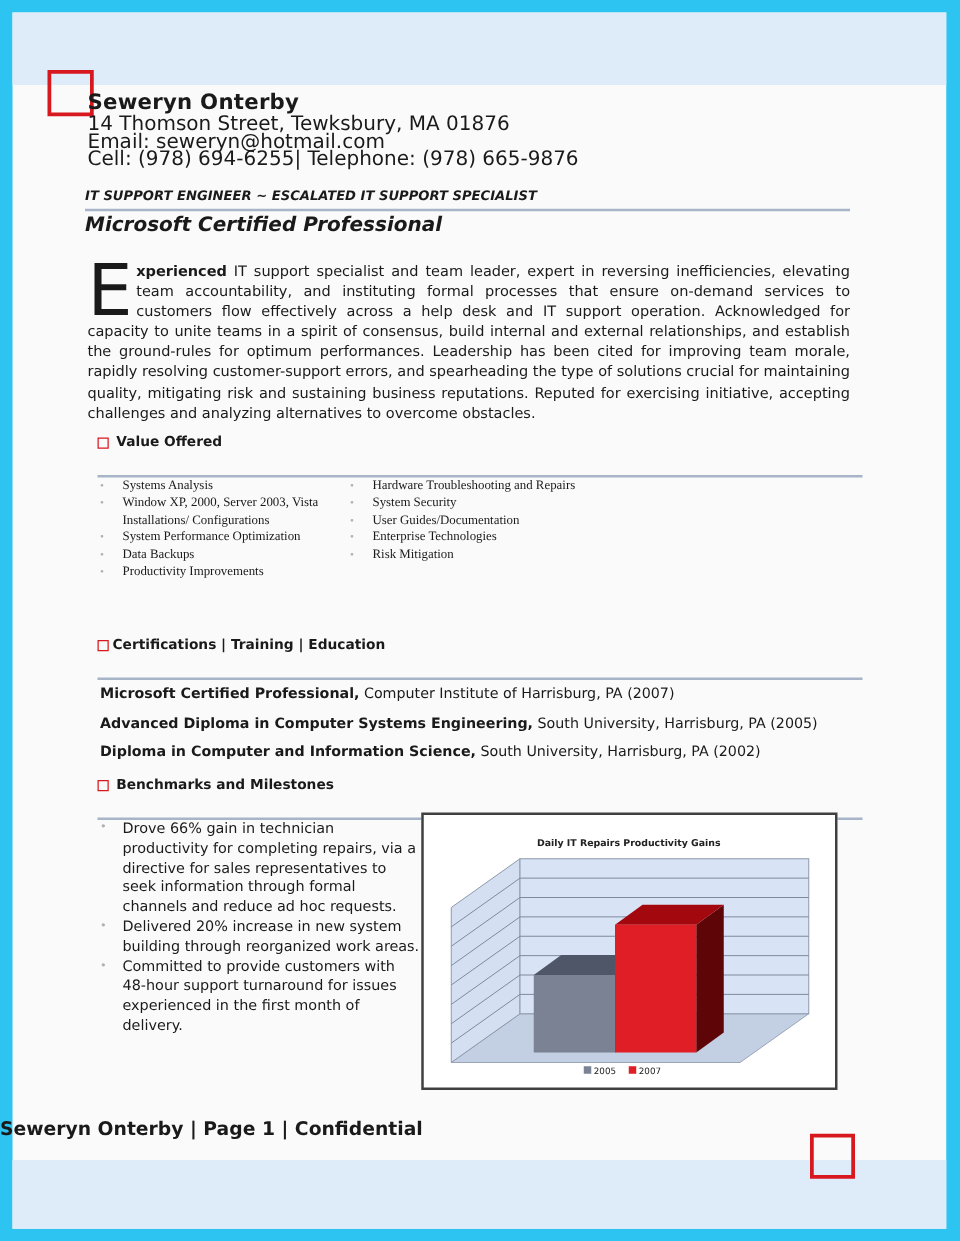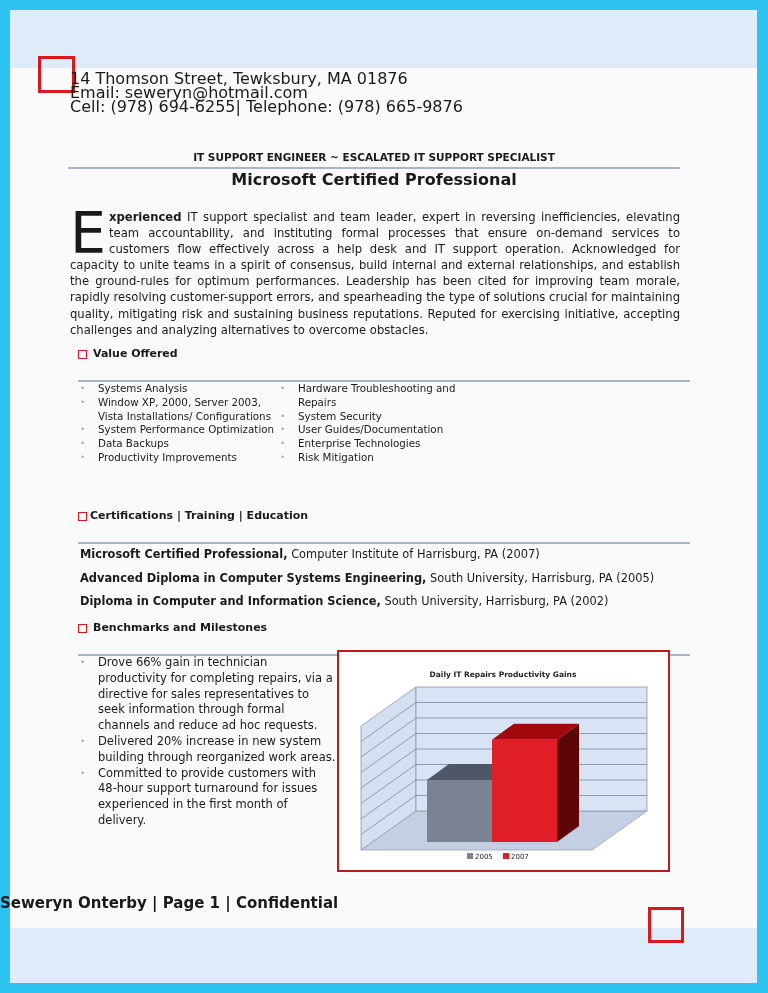--- a/index.html
+++ b/index.html
@@ -11,65 +11,66 @@
     .footer-band { position: absolute; left: 0; bottom: 0; width: 100%; height: 55px; background: #deebf8; }
 
     .red-square { position: absolute; border: 3px solid #d7191f; background: transparent; }
     .rs-top { left: 28px; top: 46px; width: 37px; height: 37px; }
     .rs-bottom { left: 638px; top: 897px; width: 36px; height: 36px; }
 
     .contact { position: absolute; left: 70px; top: 72px; }
     .contact .name { font-size: 17px; font-weight: bold; letter-spacing: 0.2px; line-height: 20px; }
     .contact .line { font-size: 16px; line-height: 14px; }
 
-    .title-block { position: absolute; left: 68px; top: 150px; width: 612px; text-align: center; }
+    .title-block { position: absolute; left: 68px; top: 150px; width: 612px; text-align: left; font-style: italic; }
     .title-block .t1 { font-size: 10.5px; font-weight: bold; line-height: 14px; padding-bottom: 3px; border-bottom: 2px solid #a8b4c8; }
     .title-block .t2 { font-size: 16px; font-weight: bold; line-height: 14px; margin-top: 4px; }
 
     .summary { position: absolute; left: 70px; top: 209px; width: 610px; font-size: 11.6px; line-height: 16.1px; text-align: justify; }
     .dropcap { float: left; font-size: 57px; line-height: 44px; font-weight: normal; margin: 2px 3px 0 0; font-family: "DejaVu Sans", sans-serif; }
 
     .section-head { position: absolute; left: 78px; width: 612px; border-bottom: 2px solid #a8b4c8; padding-bottom: 19px; font-size: 11px; font-weight: bold; line-height: 14px; display: flex; align-items: center; }
     .section-head .sq { display: inline-block; width: 9px; height: 9px; border: 1.5px solid #d7191f; margin-right: 6px; flex: none; }
     .sh-value { top: 347px; }
     .sh-cert { top: 509px; }
     .sh-bench { top: 621px; }
 
     .value-cols { position: absolute; left: 78px; top: 382px; width: 612px; display: flex; }
-    .value-col { list-style: none; font-size: 10.3px; line-height: 13.8px; }
+    .value-col { list-style: none; font-size: 10.3px; line-height: 13.8px; font-family: Liberation Serif, serif; }
     .value-col li { position: relative; padding-left: 20px; }
     .value-col li::before { content: "\2022"; position: absolute; left: 2px; color: #b0b0b0; font-size: 9px; }
     .vc1 { width: 200px; }
     .vc2 { width: 200px; }
     .vc3 { width: 212px; }
 
     .certs { position: absolute; left: 80px; top: 543px; width: 610px; }
     .cert { font-size: 11.4px; line-height: 23.5px; }
     .cert b { font-weight: bold; }
 
     .bench-list { position: absolute; left: 78px; top: 655px; width: 260px; list-style: none; font-size: 11.5px; line-height: 15.8px; }
     .bench-list li { position: relative; padding-left: 20px; }
     .bench-list li::before { content: "\2022"; position: absolute; left: 2px; color: #b0b0b0; font-size: 9px; }
 
-    .chart-box { position: absolute; left: 337px; top: 650px; width: 333px; height: 222px; border: 2px solid #b91c1c; background: #fff; }
+    .chart-box { position: absolute; left: 337px; top: 650px; width: 333px; height: 222px; border: 2px solid #404040; background: #fff; }
     .chart-box svg { position: absolute; left: 0; top: 0; }
 
     .footer-text { position: absolute; left: 0; width: 100%; top: 894px; text-align: left; font-size: 15px; font-weight: bold; }
   </style>
 </head>
 <body>
 
 <div class="page">
   <div class="header-band"></div>
   <div class="footer-band"></div>
   <div class="red-square rs-top"></div>
   <div class="red-square rs-bottom"></div>
 </div>
 
 <div class="contact">
+  <div class="name">Seweryn Onterby</div>
   <div class="line">14 Thomson Street, Tewksbury, MA 01876</div>
   <div class="line">Email: seweryn@hotmail.com</div>
   <div class="line">Cell: (978) 694-6255| Telephone: (978) 665-9876</div>
 </div>
 
 <div class="title-block">
   <div class="t1">IT SUPPORT ENGINEER ~ ESCALATED IT SUPPORT SPECIALIST</div>
   <div class="t2">Microsoft Certified Professional</div>
 </div>
 

